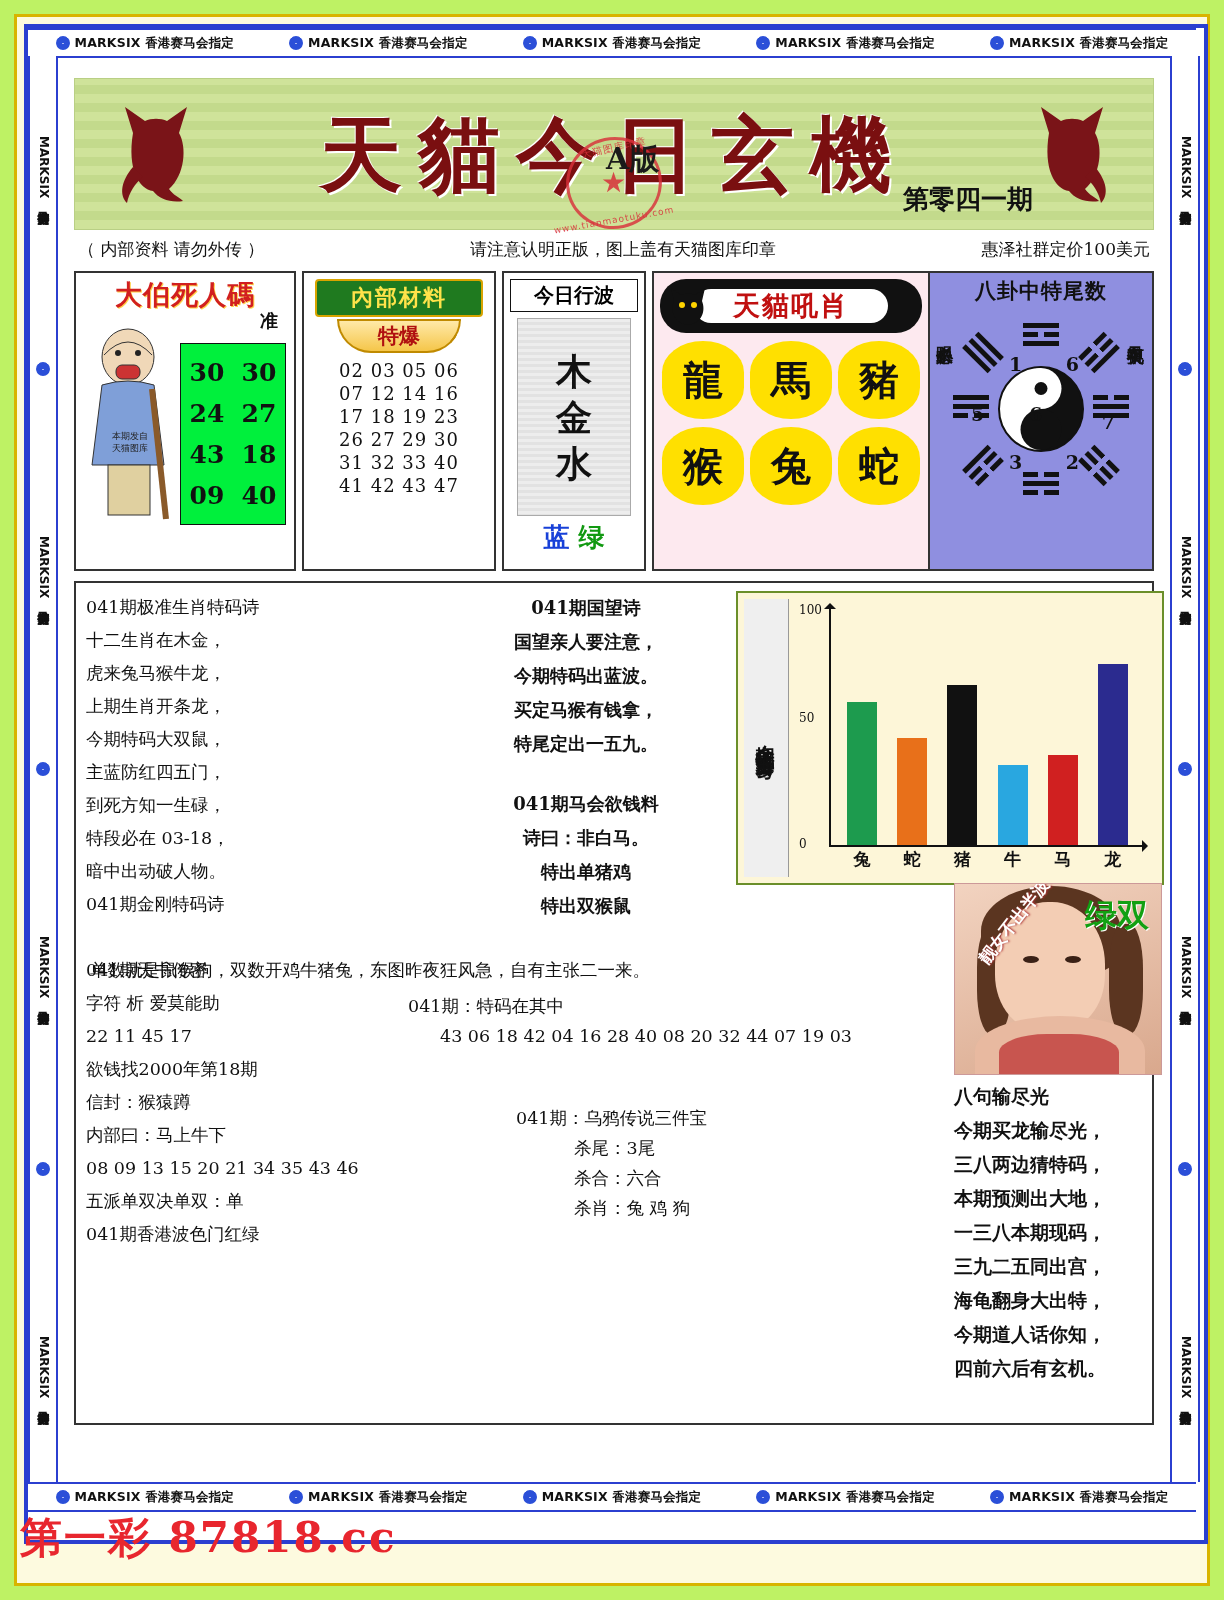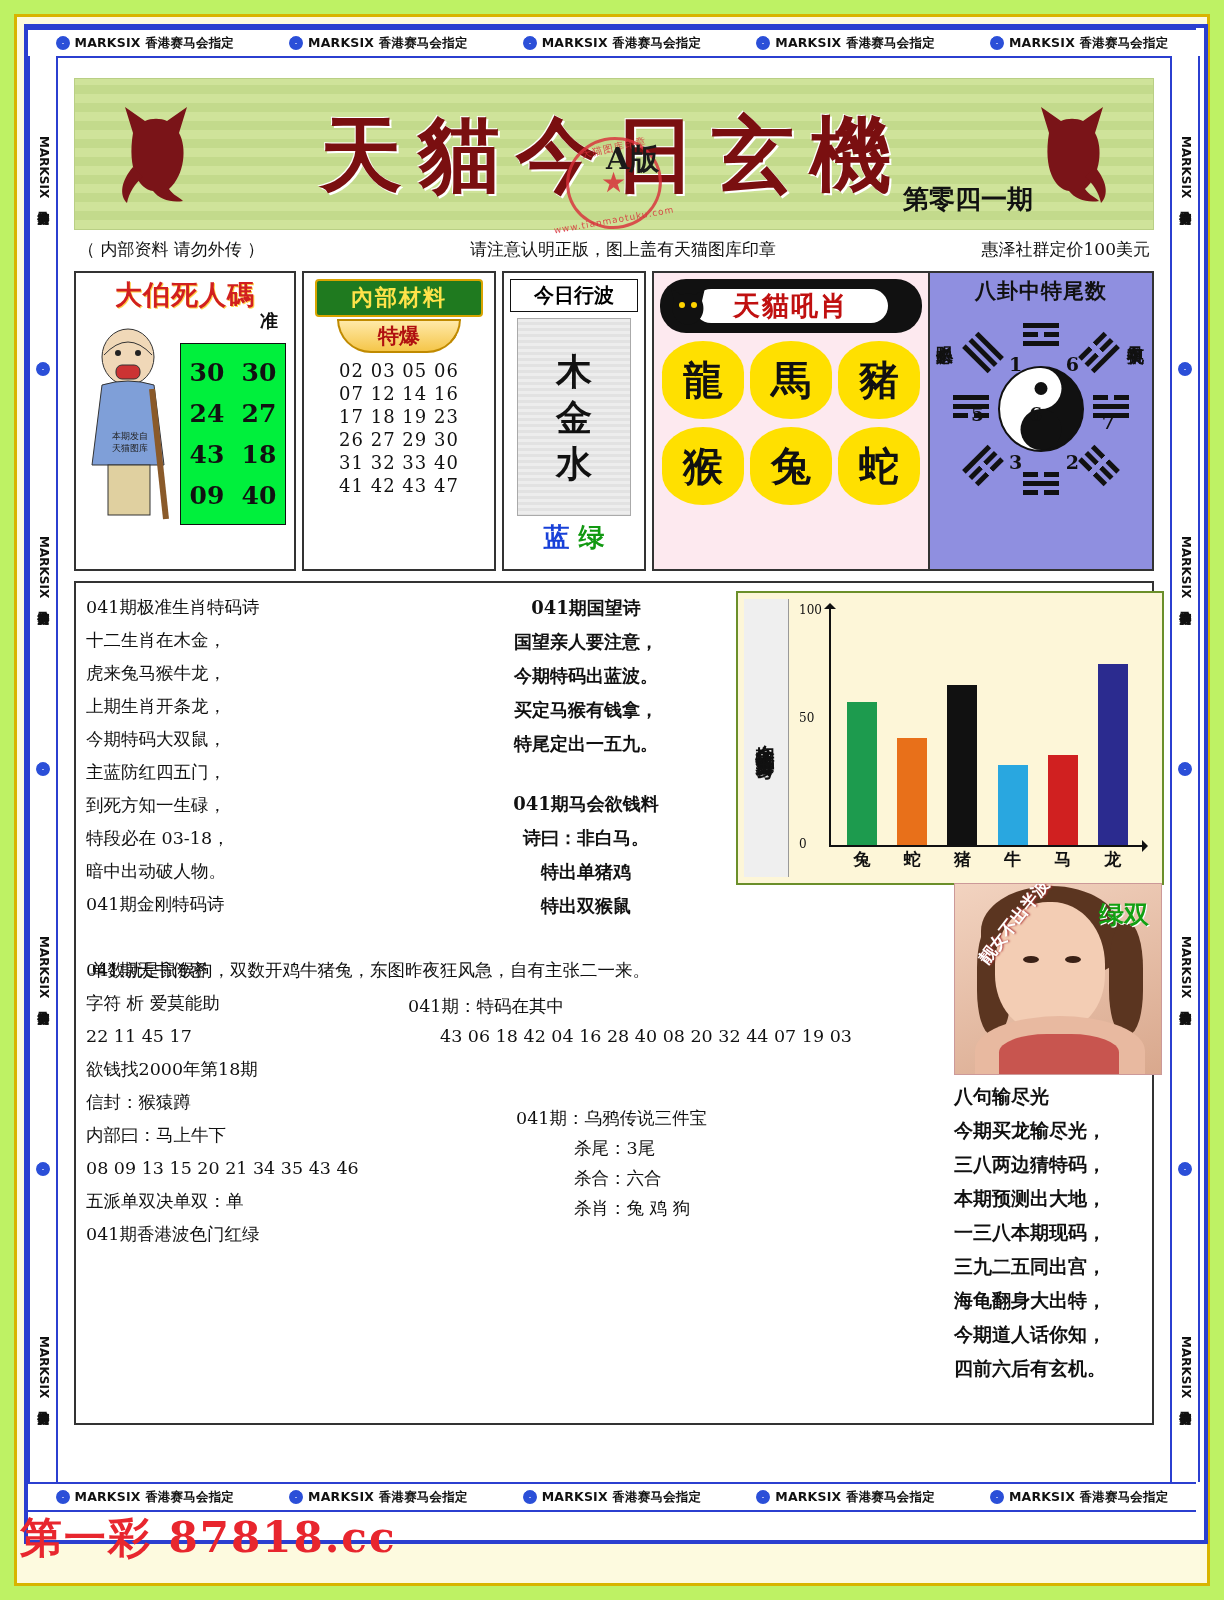--- a/index.html
+++ b/index.html
@@ -274,21 +274,21 @@
     position:absolute;left:26px;top:2px;width:140px;height:90px;border-radius:50% 50% 30% 30%;
     background:#5b3520;
   }
   .photo .hair2{position:absolute;left:22px;top:40px;width:34px;height:110px;background:#5b3520;border-radius:40%;}
   .photo .hair3{position:absolute;right:18px;top:40px;width:34px;height:110px;background:#5b3520;border-radius:40%;}
   .photo .eye{position:absolute;width:16px;height:7px;background:#3a2116;border-radius:50%;}
   .photo .body{position:absolute;left:20px;bottom:-12px;width:170px;height:70px;background:#e8b9a0;border-radius:50% 50% 0 0;}
   .photo .top{position:absolute;left:44px;bottom:-6px;width:120px;height:46px;background:#c8554f;border-radius:40% 40% 0 0;}
   .greentext{
     position:absolute;right:12px;top:14px;font-family:"DejaVu Serif",serif;font-weight:bold;
-    font-size:25px;color:#12a012;text-shadow:1px 1px 0 #fff;line-height:34px;text-align:center;margin-left:10px;
+    font-size:32px;color:#12a012;text-shadow:1px 1px 0 #fff;line-height:34px;text-align:center;margin-left:10px;
   }
   .slant{
     position:absolute;left:8px;top:26px;transform:rotate(-52deg);
     font-family:"DejaVu Serif",serif;font-weight:bold;font-size:17px;color:#fff;
     text-shadow:1px 1px 2px #a33;white-space:nowrap;
   }
   .rightpoem{
     position:absolute;left:878px;top:496px;width:210px;
     font-family:"DejaVu Serif",serif;font-size:19px;line-height:34px;color:#111;font-weight:bold;
   }

